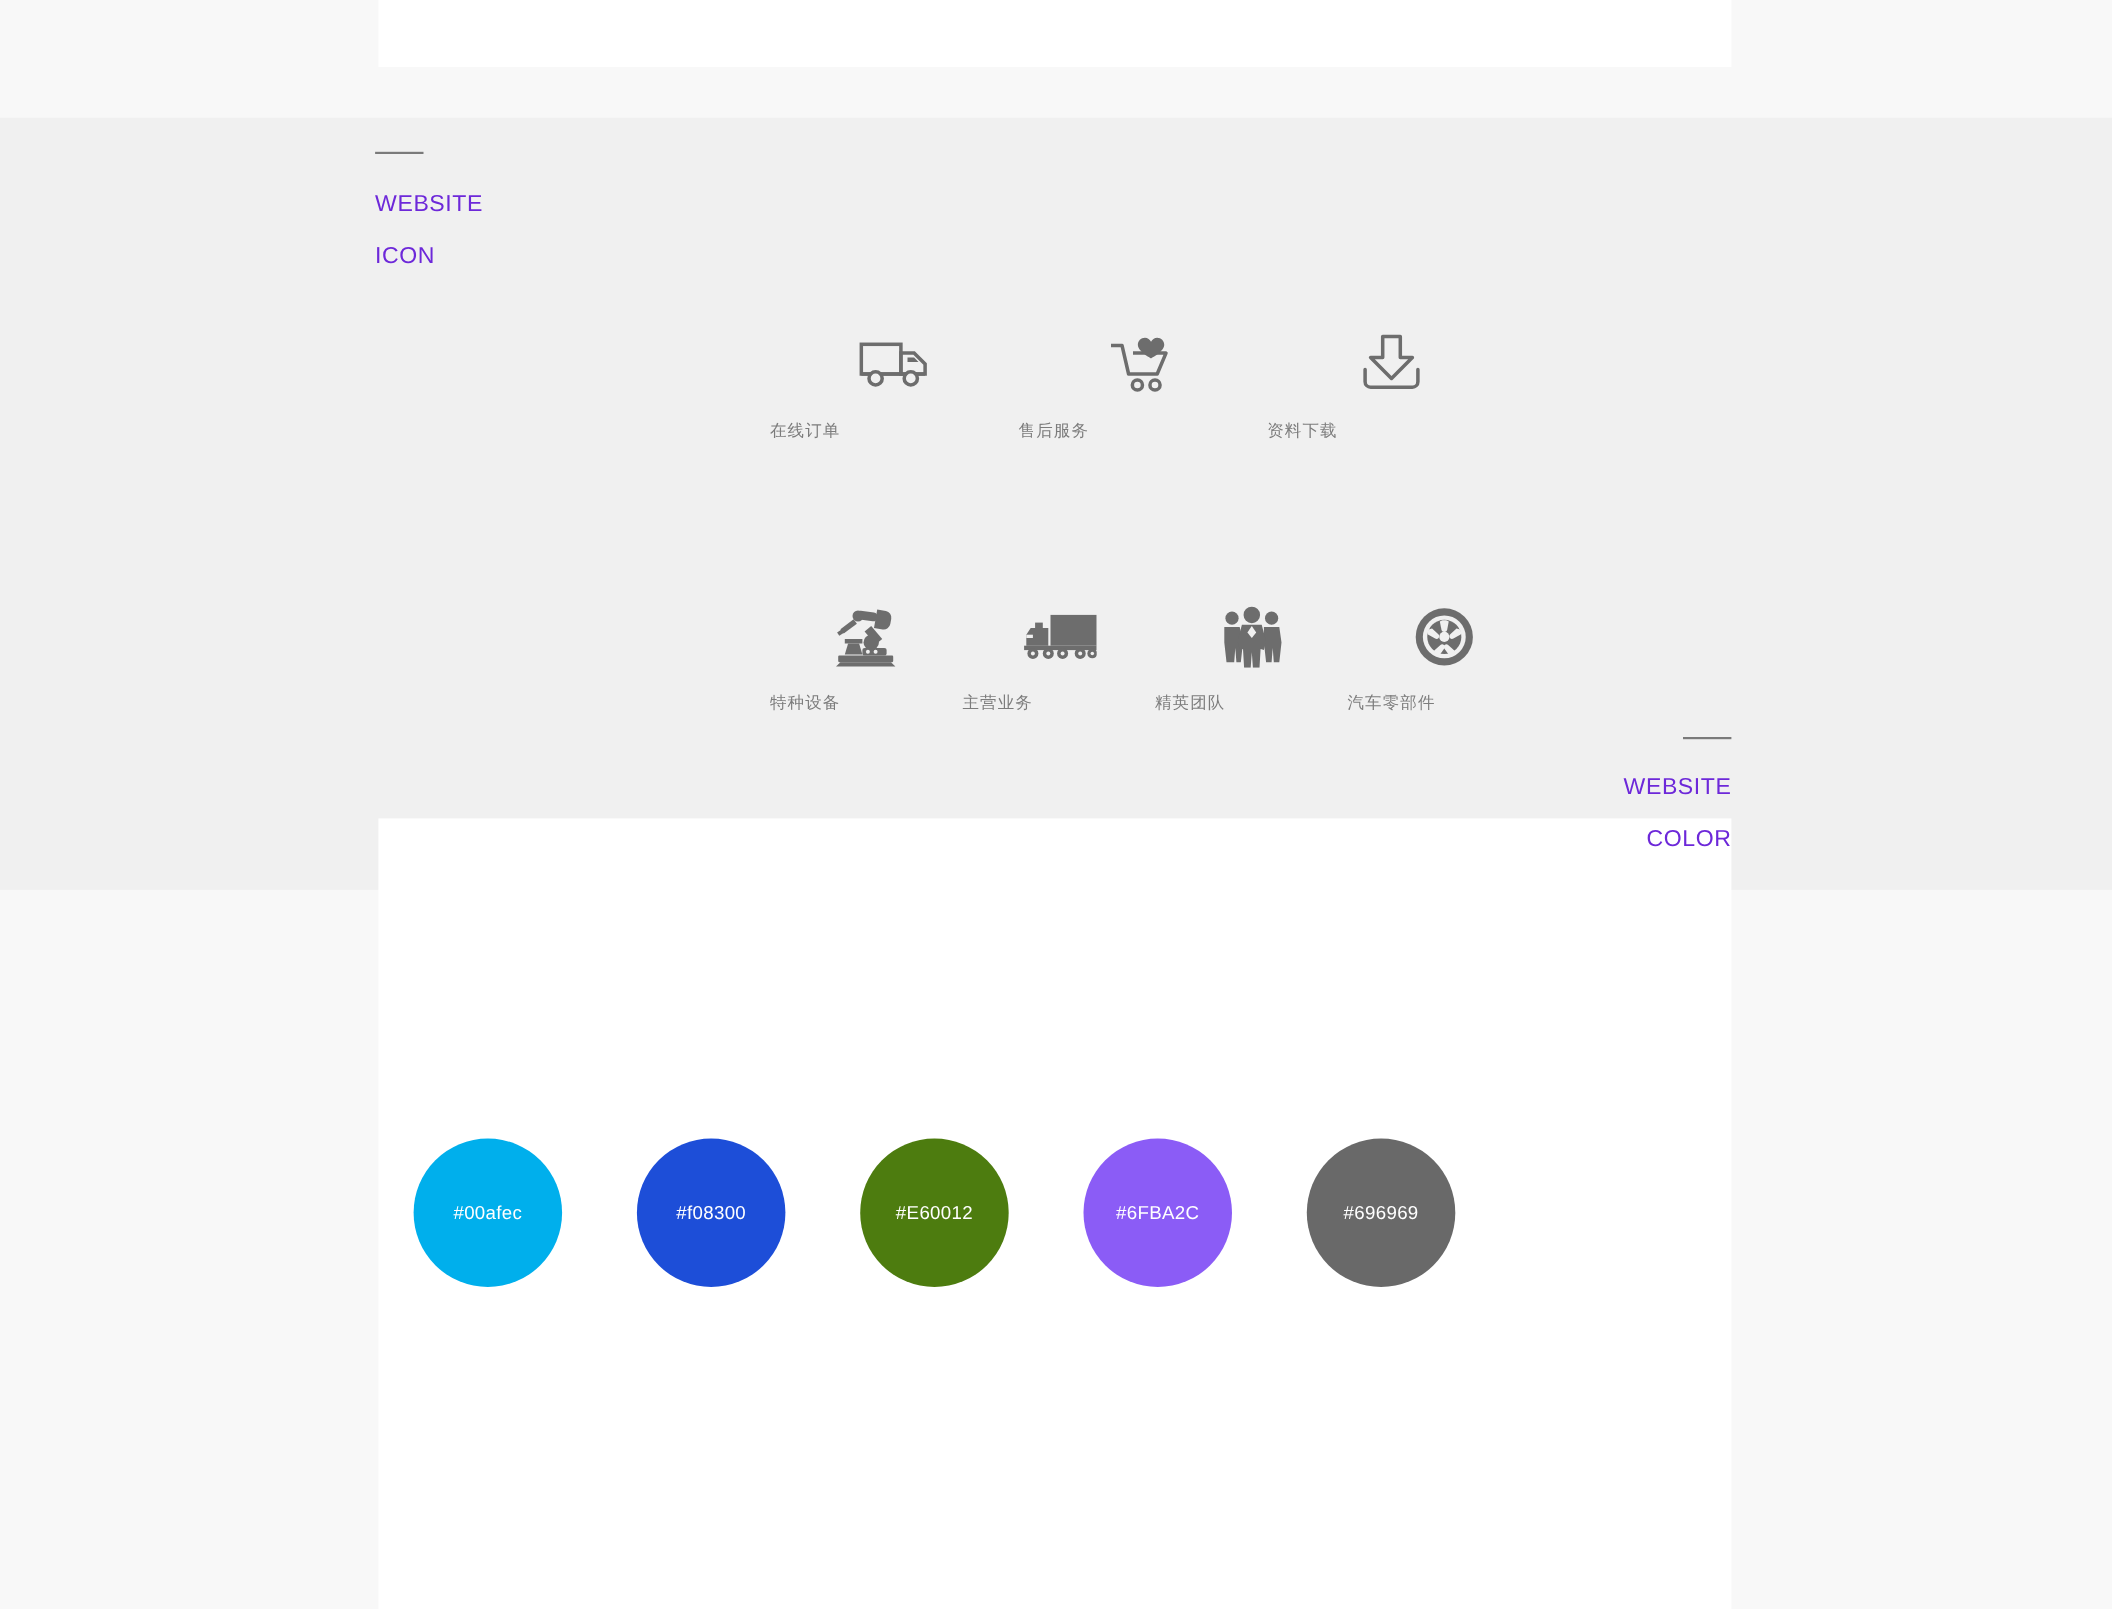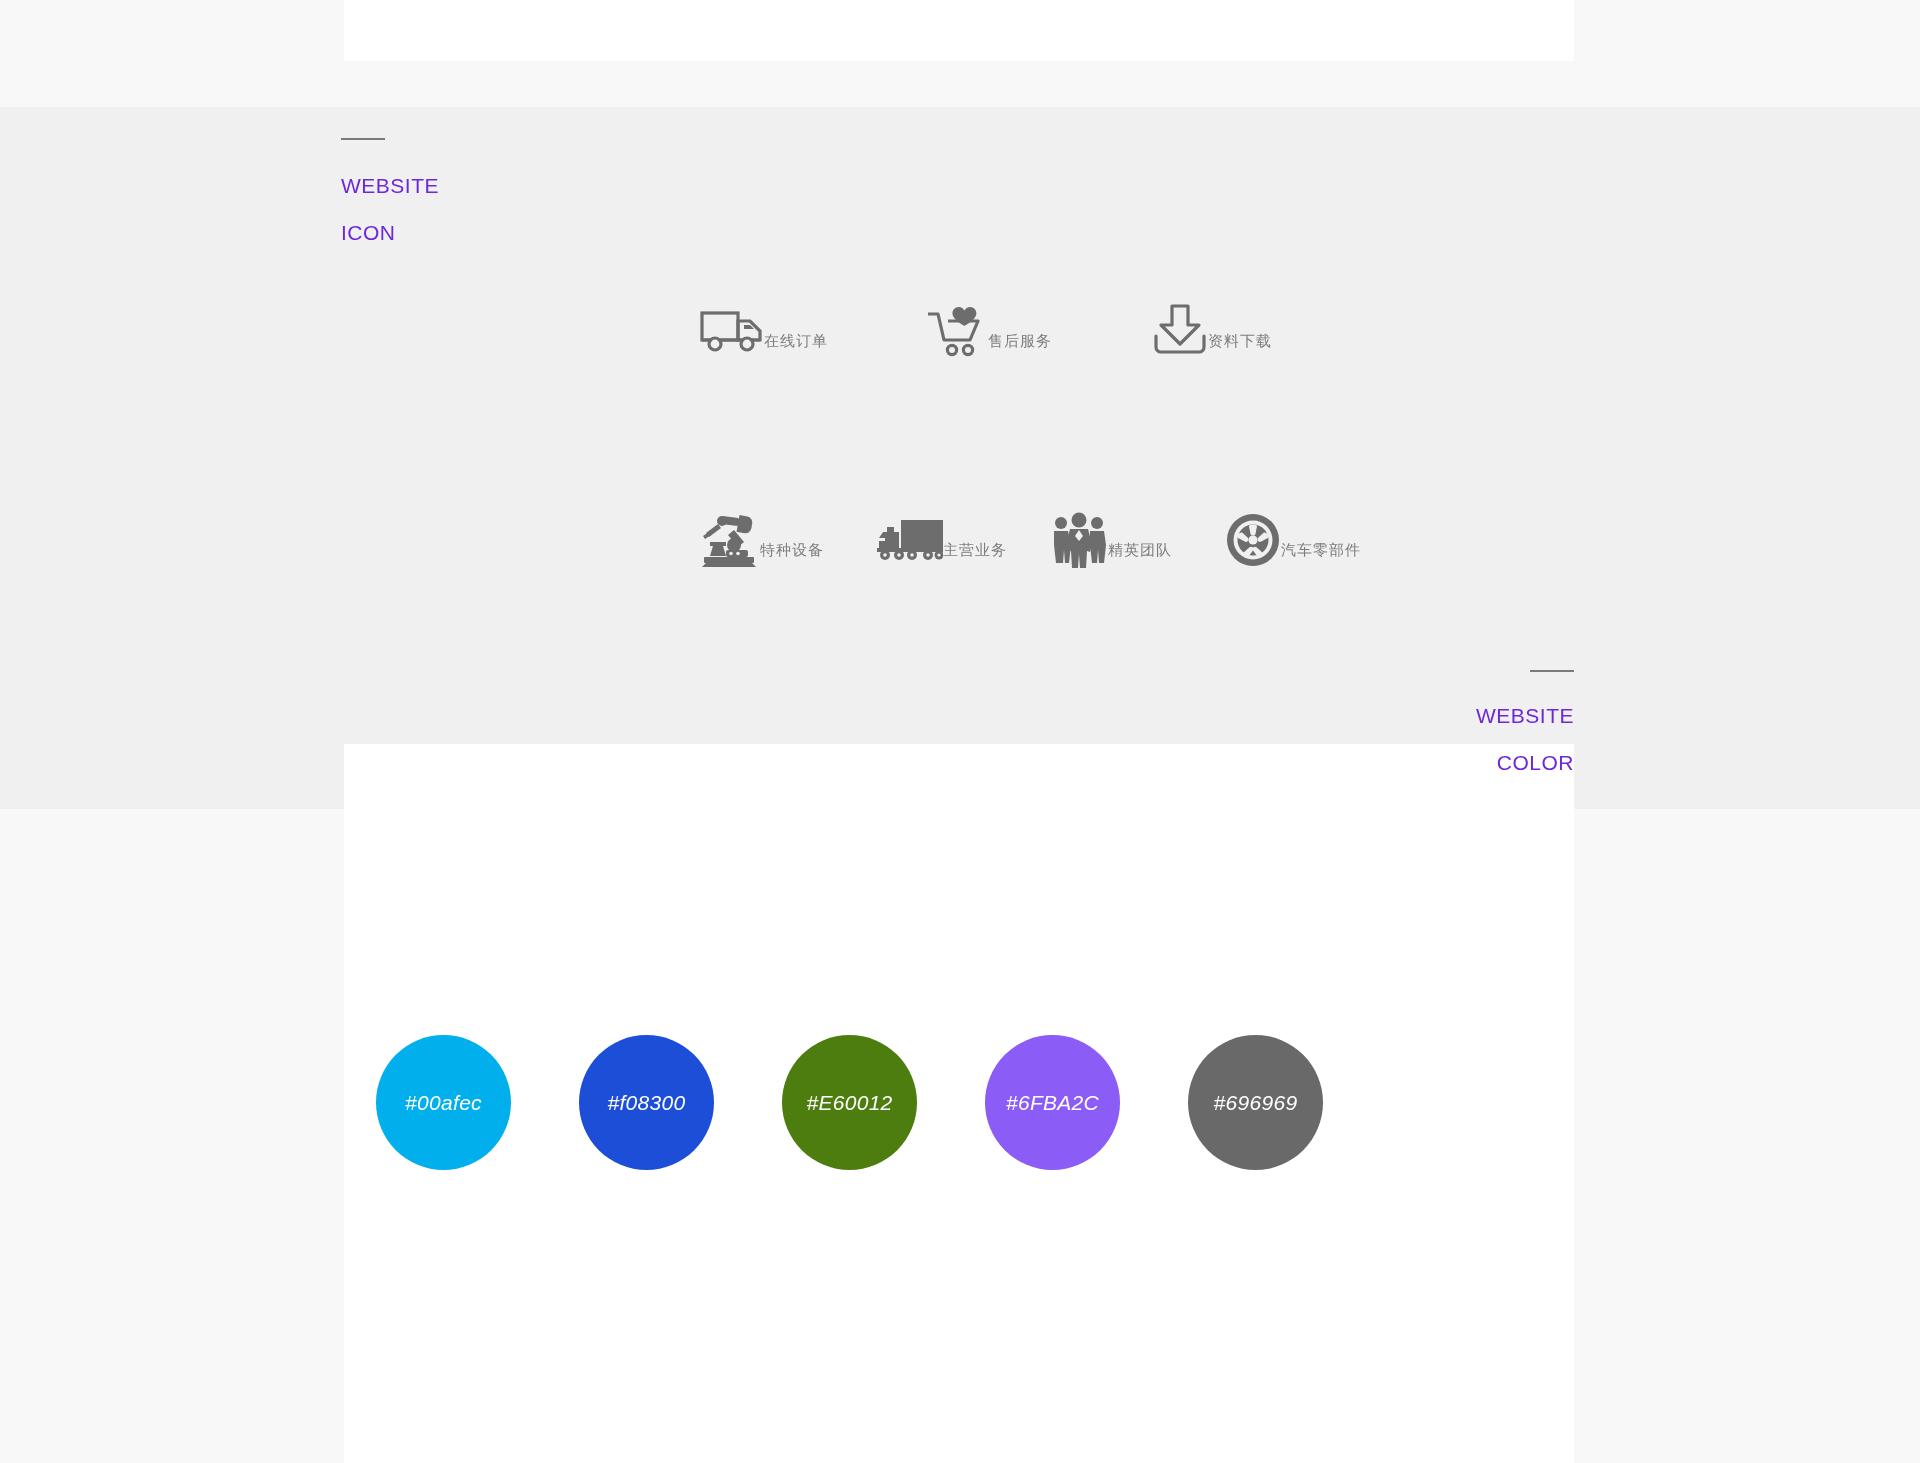--- a/index.html
+++ b/index.html
@@ -80,22 +80,21 @@
   .icon-row {
     display: flex;
     width: 700px;
   }
   .icon-row + .icon-row {
     margin-top: 147px;
   }
   .icon-cell {
     width: 226px;
     display: flex;
-    flex-direction: row;
-    align-items: center;
+    flex-direction: column;
     cursor: pointer;
   }
   .icon-art {
     height: 62px;
     display: flex;
     align-items: center;
     justify-content: center;
   }
   .icon-art svg {
     display: block;
@@ -135,26 +134,25 @@
     height: 135px;
     border-radius: 50%;
     display: flex;
     align-items: center;
     justify-content: center;
     margin-right: 68px;
     cursor: pointer;
     flex: 0 0 auto;
   }
   .swatch-label {
-    font-size: 21px;
+    font-size: 17px;
     color: #ffffff;
     letter-spacing: 0.3px;
     white-space: nowrap;
     font-weight: 400;
-    font-style: italic;
   }
 </style>
 </head>
 <body>
 
 <div class="top-white-panel"></div>
 
 <div class="icon-band"></div>
 
 <div class="heading-left">

